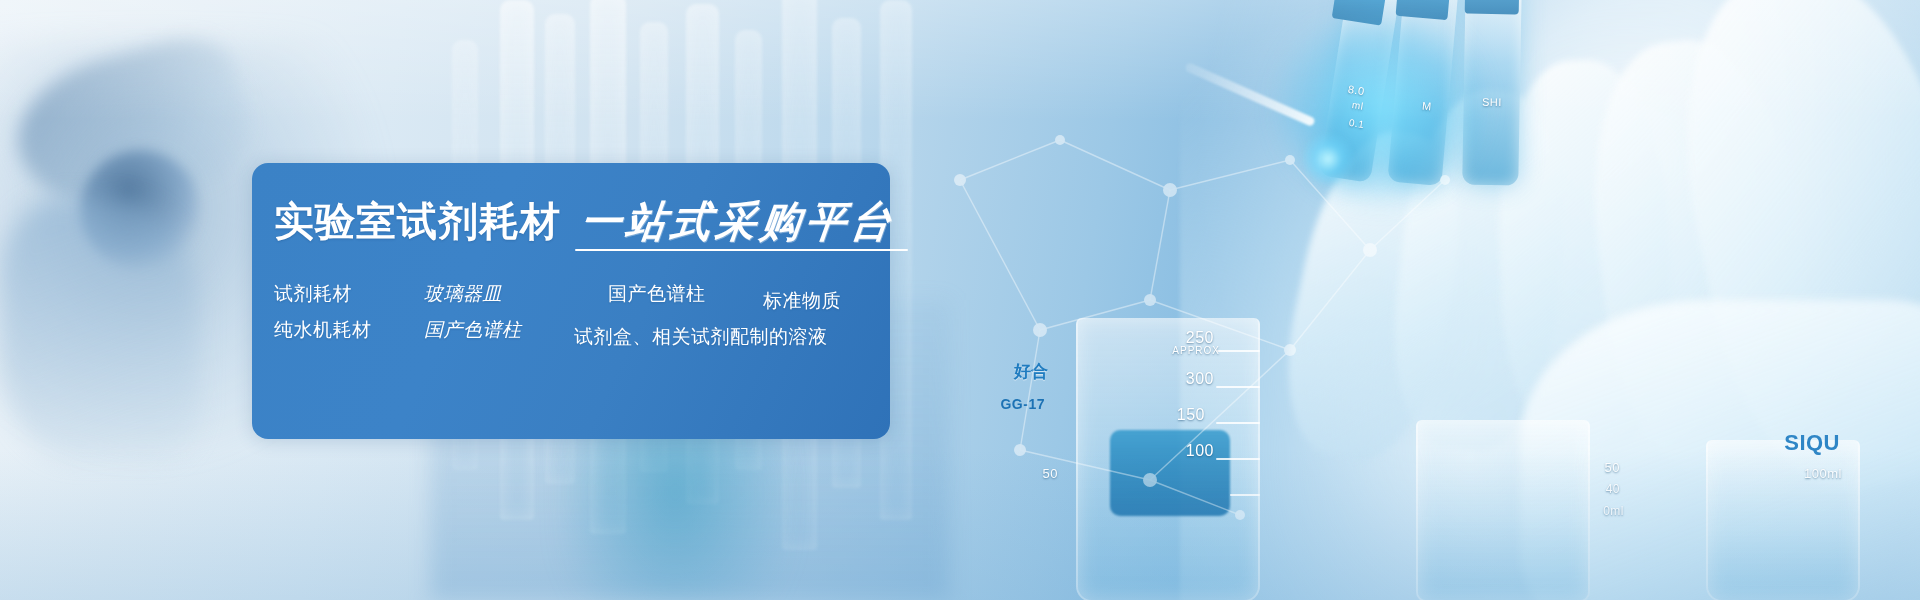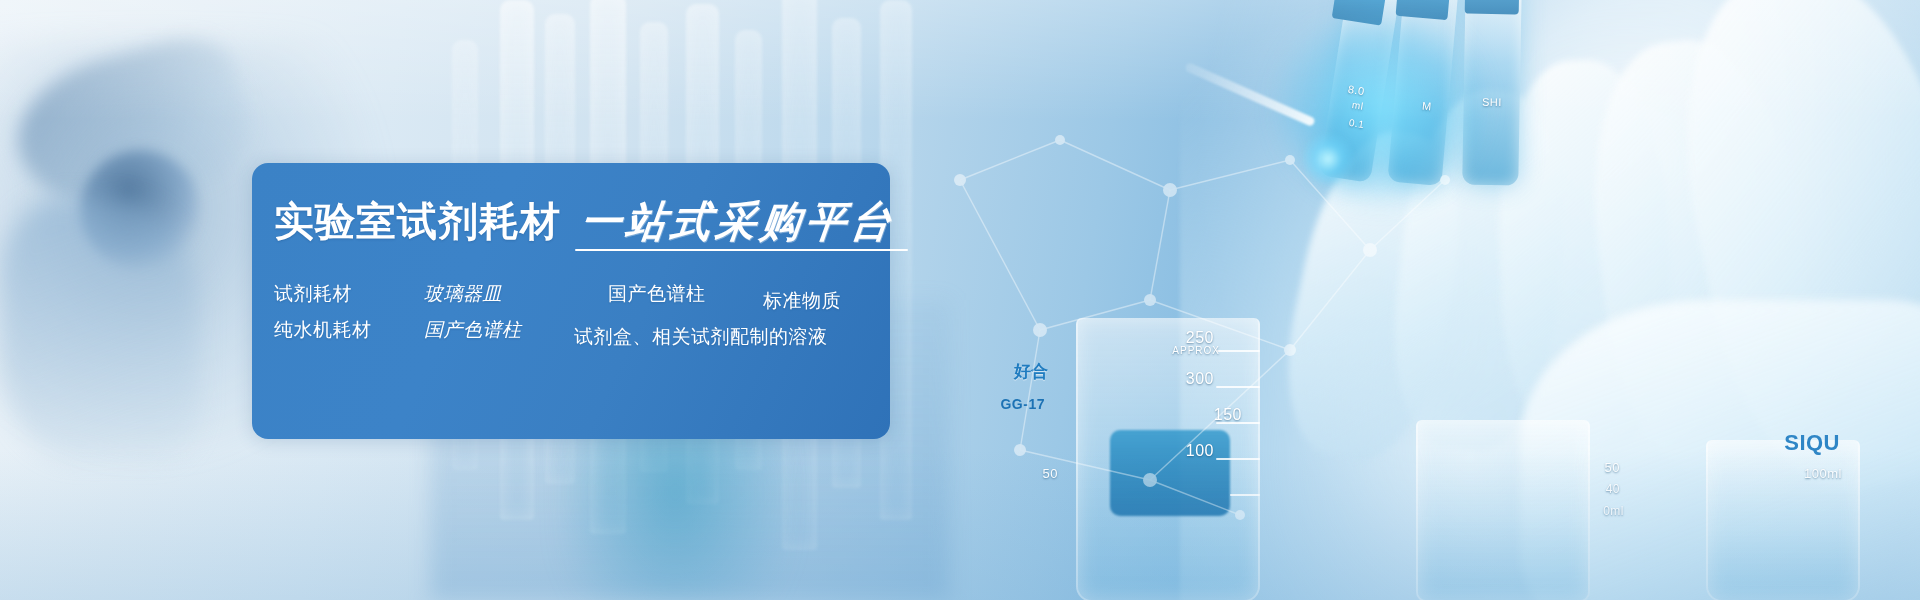--- a/index.html
+++ b/index.html
@@ -265,21 +265,21 @@
   <div class="beaker bk1"></div>
   <div class="beaker-liquid"></div>
   <div class="grad" style="right:660px;top:350px;width:44px;"></div>
   <div class="grad" style="right:660px;top:386px;width:44px;"></div>
   <div class="grad" style="right:660px;top:422px;width:44px;"></div>
   <div class="grad" style="right:660px;top:458px;width:44px;"></div>
   <div class="grad" style="right:660px;top:494px;width:30px;"></div>
   <div class="grad-label" style="right:706px;top:329px;">250</div>
   <div class="grad-label" style="right:700px;top:345px;font-size:10px;letter-spacing:1px;">APPROX</div>
   <div class="grad-label" style="right:706px;top:370px;">300</div>
-  <div class="grad-label" style="right:678px;top:406px;text-align:center;">150</div>
+  <div class="grad-label" style="right:715px;top:406px;text-align:center;">150</div>
   <div class="grad-label" style="right:706px;top:442px;">100</div>
   <div class="grad-label" style="right:862px;top:466px;font-size:13px;">50</div>
   <div class="logo-mark" style="right:872px;top:360px;font-size:17px;">好合</div>
   <div class="grad-label" style="right:875px;top:396px;color:#1c72b4;text-shadow:none;font-weight:bold;font-size:14px;">GG-17</div>
 
   <div class="beaker bk2"></div>
   <div class="beaker bk3"></div>
   <div class="grad-label" style="right:300px;top:460px;font-size:13px;">50</div>
   <div class="grad-label" style="right:300px;top:482px;font-size:12px;">40</div>
   <div class="grad-label" style="right:296px;top:504px;font-size:12px;">0ml</div>

